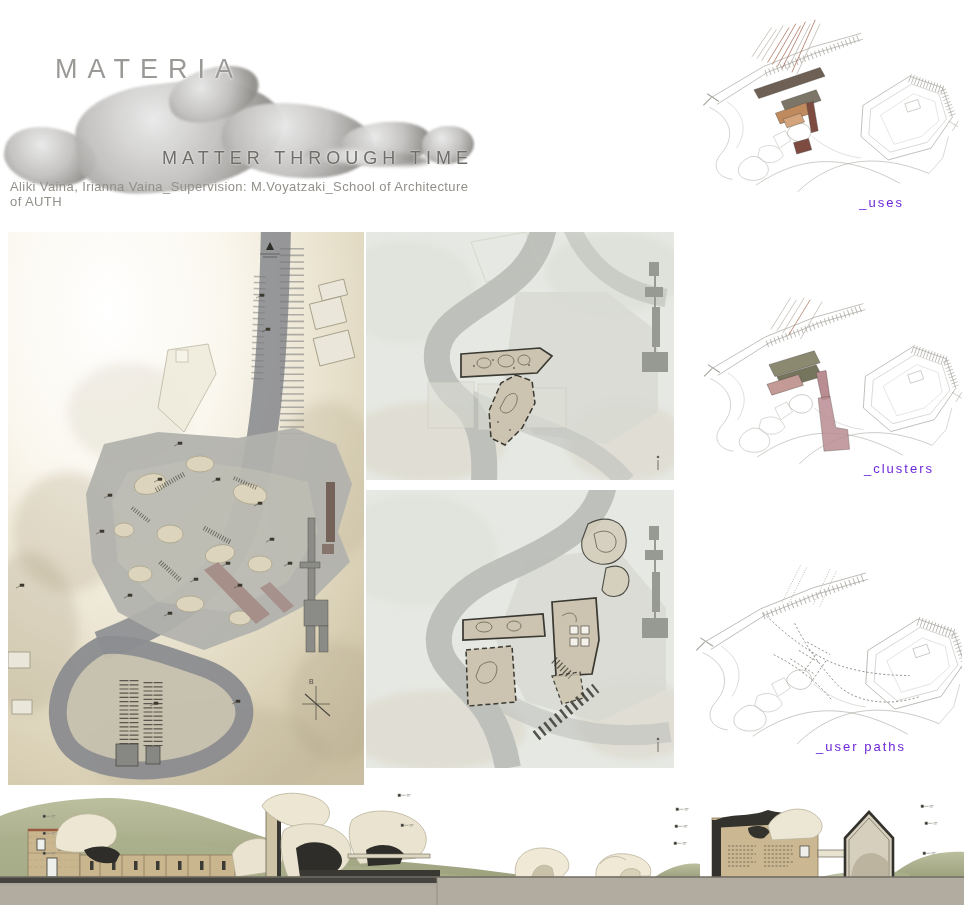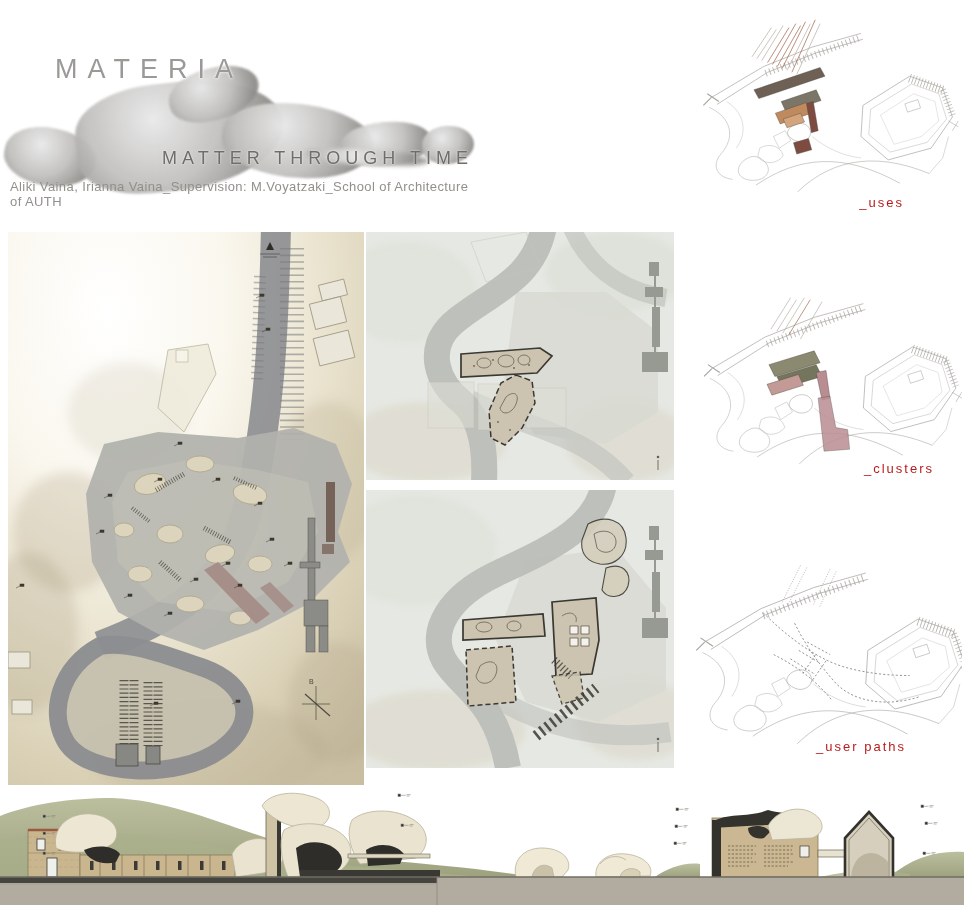--- a/index.html
+++ b/index.html
@@ -27,21 +27,21 @@
   #subtitle{position:absolute;left:152px;top:118px;font-size:18px;letter-spacing:5px;
         color:#6e6d6a;text-shadow:0 0 2px rgba(255,255,255,.9);z-index:3;}
   #credits{position:absolute;left:0px;top:149px;font-size:13px;letter-spacing:.4px;color:#93908a;z-index:3;}
 
   
   .diagram{position:absolute;}
   #diagram-uses{left:686px;top:12px;width:276px;height:198px;}
   #diagram-clusters{left:690px;top:282px;width:272px;height:200px;}
   #diagram-user-paths{left:690px;top:550px;width:272px;height:212px;}
   .diagram svg{width:100%;height:calc(100% - 18px);display:block;}
-  .diagram figcaption{position:absolute;font-size:13px;letter-spacing:2px;color:#b91c1c;}
+  .diagram figcaption{position:absolute;font-size:13px;letter-spacing:2px;color:#6d28d9;}
   #diagram-uses figcaption{right:58px;bottom:0px;}
   #diagram-clusters figcaption{right:28px;bottom:6px;}
   #diagram-user-paths figcaption{right:56px;bottom:8px;}
 
   
   #masterplan{position:absolute;left:8px;top:232px;width:356px;height:553px;}
   #plan-upper{position:absolute;left:366px;top:232px;width:308px;height:248px;}
   #plan-lower{position:absolute;left:366px;top:490px;width:308px;height:278px;}
   #masterplan svg,#plan-upper svg,#plan-lower svg{width:100%;height:100%;display:block;}
 

